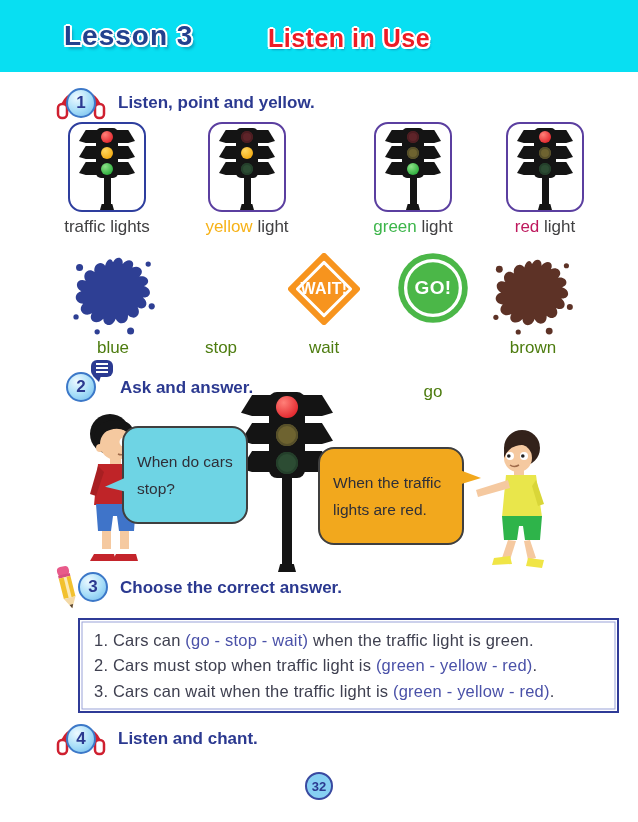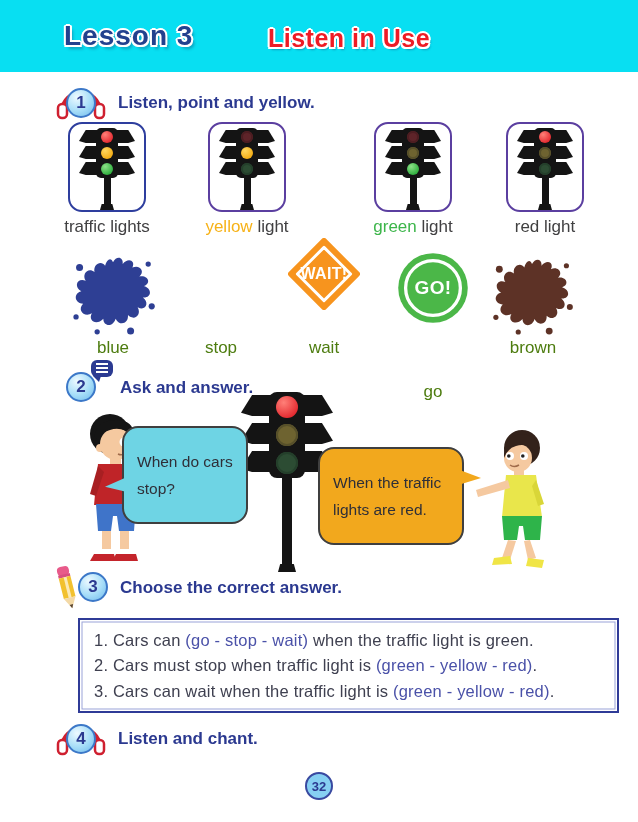--- a/index.html
+++ b/index.html
@@ -28,21 +28,21 @@
   .bubble-icon::after { content:""; position:absolute; left:2px; bottom:-5px; border-left:6px solid transparent;
     border-right:2px solid transparent; border-top:6px solid #2b3a92; }
 
   .pencil-svg { position:absolute; z-index:3; transform:rotate(-14deg); }
 
   
   .tcard { position:absolute; width:78px; height:90px; border-radius:14px; background:#fff; border:2.5px solid #5b3fa0;
     display:flex; align-items:flex-start; justify-content:center; padding-top:4px; }
   .tcard.first { border-color:#2e3e9e; }
   .tcard-label { position:absolute; top:217px; width:120px; text-align:center; font-size:17px; color:#414042; }
-  .c-yellow { color:#f7b218; } .c-green { color:#3cb54a; } .c-red { color:#404040; }
+  .c-yellow { color:#f7b218; } .c-green { color:#3cb54a; } .c-red { color:#be185d; }
   .c-blue { color:#4f81c7; } .c-brown { color:#6b3a28; }
 
   
   .tl { position:relative; width:56px; }
   .tl-head { position:relative; width:56px; height:50px; }
   .tl-col { position:absolute; left:17px; top:0; width:22px; height:50px; background:#141414; border-radius:5px; }
   .tl-wing { position:absolute; left:0; width:56px; height:13px; background:#141414;
     clip-path:polygon(0 85%, 12% 0, 88% 0, 100% 85%, 88% 100%, 12% 100%); }
   .tl-wing.w1{top:2px;} .tl-wing.w2{top:18px;} .tl-wing.w3{top:34px;}
   .tl-light { position:absolute; left:22px; width:12px; height:12px; border-radius:50%; }
@@ -186,21 +186,21 @@
     <path d="M50 14 C54 6 62 8 61 16 C67 8 76 12 72 20 C80 16 87 24 80 30 C90 28 94 38 85 41 C95 44 94 55 84 54 C92 60 87 70 78 65 C83 74 74 81 67 74 C68 84 57 87 53 78 C50 88 39 87 39 78 C32 86 21 81 26 72 C17 77 9 68 16 61 C7 61 4 50 14 47 C5 42 9 31 19 35 C14 27 22 19 29 25 C27 16 37 11 41 18 C43 10 48 8 50 14 Z" fill="#2E3F94"></path>
     <circle cx="12" cy="20" r="4" fill="#2E3F94"></circle>
     <circle cx="90" cy="16" r="3" fill="#2E3F94"></circle>
     <circle cx="94" cy="64" r="3.5" fill="#2E3F94"></circle>
     <circle cx="8" cy="76" r="3" fill="#2E3F94"></circle>
     <circle cx="32" cy="93" r="3" fill="#2E3F94"></circle>
     <circle cx="70" cy="92" r="4" fill="#2E3F94"></circle>
   </svg>
 
 
-  <div class="vocab-item" style="left:288px; top:238px; width:72px; height:72px;">
+  <div class="vocab-item" style="left:288px; top:253px; width:72px; height:72px;">
     <svg width="72" height="72" viewBox="0 0 100 100">
       <polygon points="50,4 96,50 50,96 4,50" stroke-linejoin="round" stroke-width="8" stroke="#f7941e" fill="#F7941E"></polygon>
       <polygon points="50,13 87,50 50,87 13,50" fill="none" stroke="#ffffff" stroke-width="4" stroke-linejoin="round"></polygon>
     </svg>
     <div class="sign-text">WAIT!</div>
   </div>
 
   <div class="vocab-item" style="left:396px; top:251px; width:74px; height:74px;">
     <svg width="74" height="74" viewBox="0 0 100 100">
       <circle cx="50" cy="50" r="47" fill="#4BB748"></circle>

